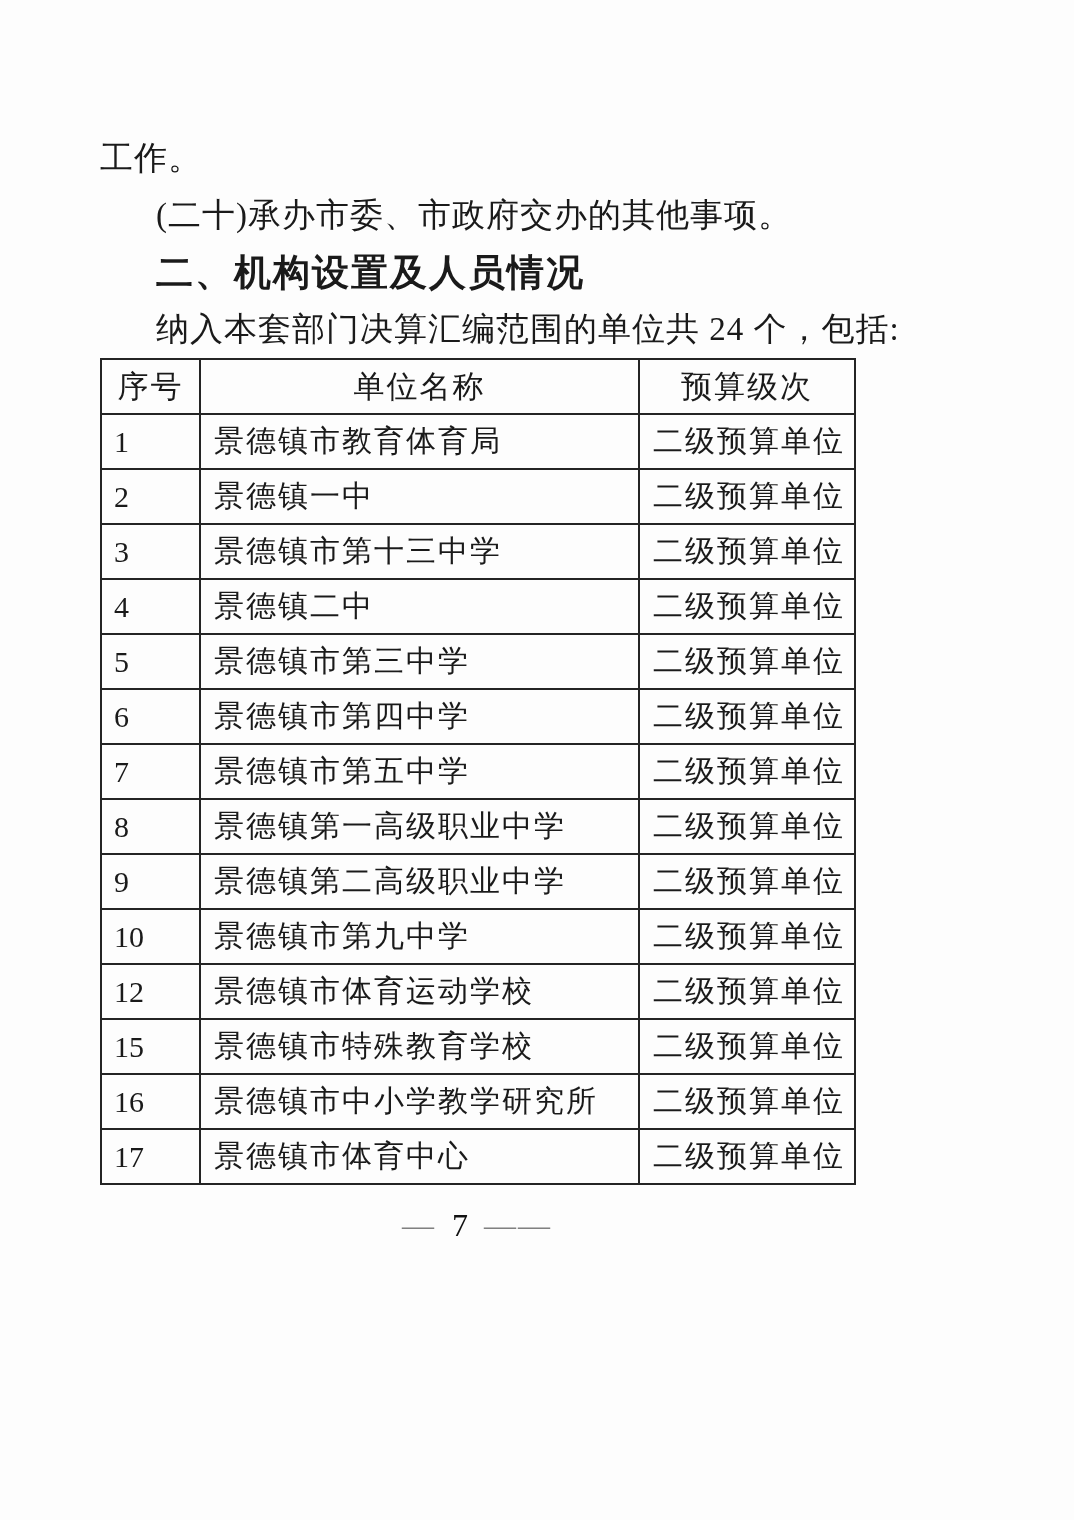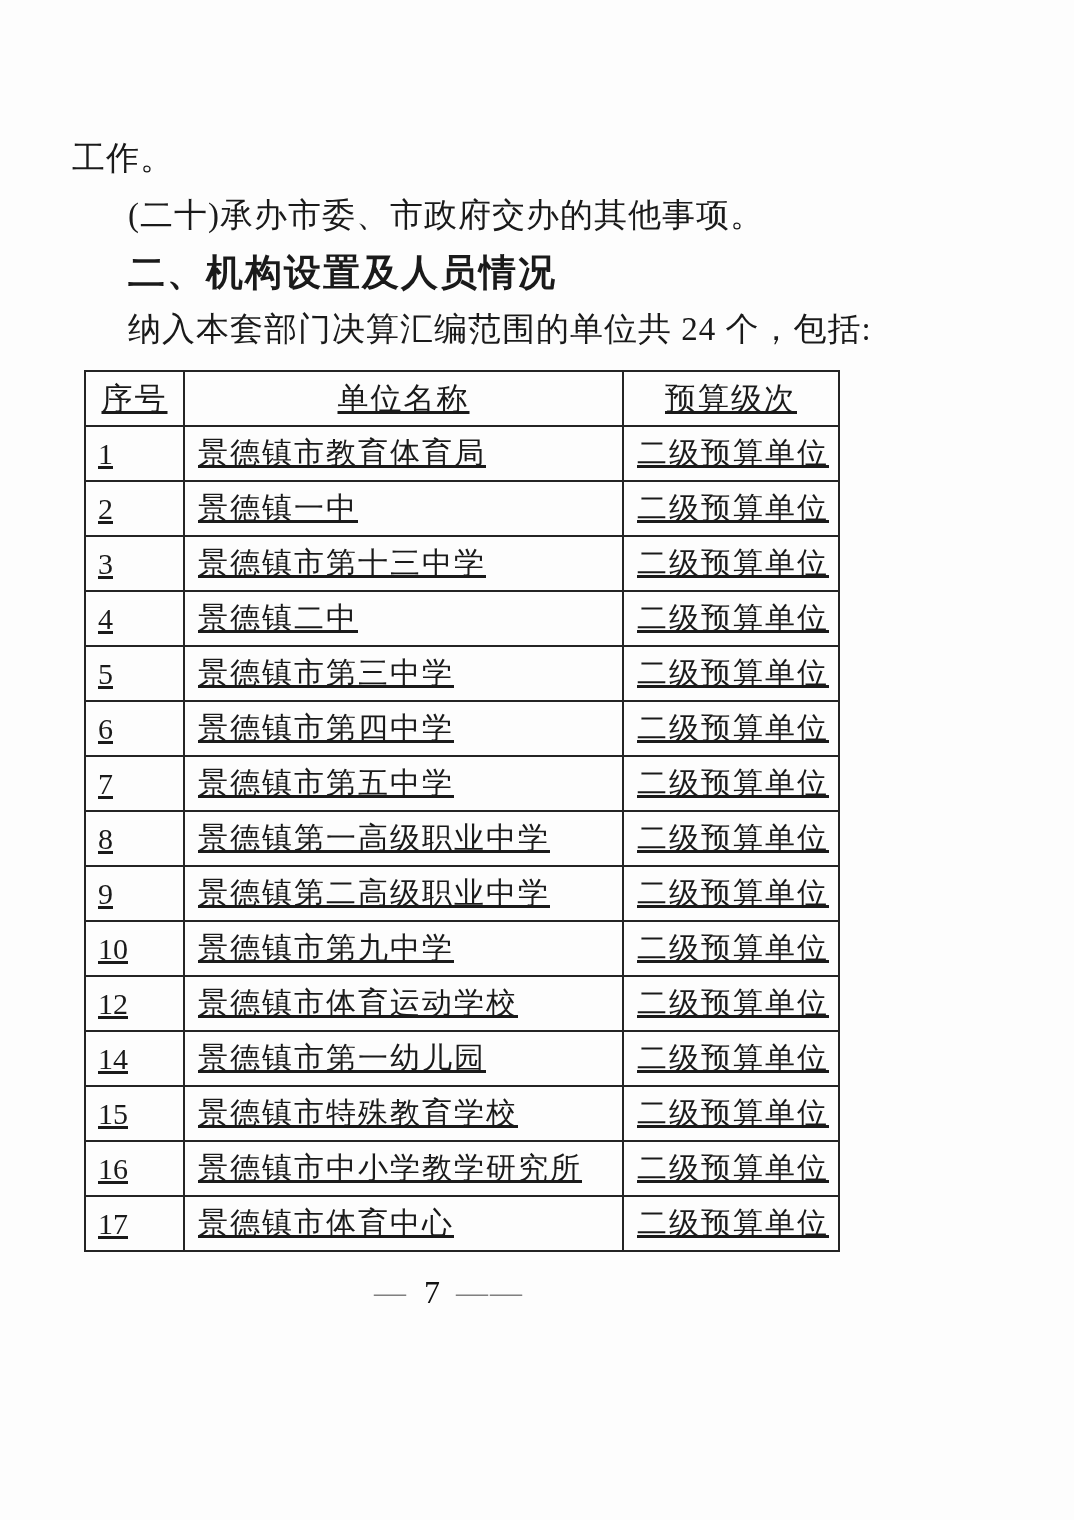--- a/index.html
+++ b/index.html
@@ -9,21 +9,21 @@
     height: 1520px;
     background: #fdfdfd;
     color: #1a1a1a;
     font-family: "Liberation Serif", "DejaVu Serif", serif;
     overflow: hidden;
   }
   .page {
     position: relative;
     width: 1074px;
     height: 1520px;
-    padding: 130px 157px 0 72px;
+    padding: 130px 157px 0 100px;
   }
   .body-text {
     margin: 0;
     font-size: 33px;
     line-height: 57px;
     letter-spacing: 1px;
     white-space: nowrap;
   }
   .indent { text-indent: 56px; }
   .section-heading {
@@ -33,22 +33,21 @@
     font-weight: bold;
     font-family: "Liberation Sans", "DejaVu Sans", sans-serif;
     text-indent: 56px;
     letter-spacing: 2px;
     white-space: nowrap;
   }
   table.units-table {
     border-collapse: collapse;
     table-layout: fixed;
     width: 754px;
-    margin: 12px;
-    text-decoration: underline;
+    margin: 0;
   }
   .units-table col.c-no    { width: 99px; }
   .units-table col.c-name  { width: 439px; }
   .units-table col.c-level { width: 216px; }
   .units-table th, .units-table td {
     border: 2px solid #242424;
     height: 55px;
     vertical-align: middle;
     font-weight: normal;
     overflow: hidden;
@@ -161,25 +160,20 @@
           <td class="cell-no">10</td>
           <td class="cell-name">景德镇市第九中学</td>
           <td class="cell-level">二级预算单位</td>
         </tr>
         <tr>
           <td class="cell-no">12</td>
           <td class="cell-name">景德镇市体育运动学校</td>
           <td class="cell-level">二级预算单位</td>
         </tr>
         <tr>
-          <td class="cell-no">14</td>
-          <td class="cell-name">景德镇市第一幼儿园</td>
-          <td class="cell-level">二级预算单位</td>
-        </tr>
-        <tr>
           <td class="cell-no">15</td>
           <td class="cell-name">景德镇市特殊教育学校</td>
           <td class="cell-level">二级预算单位</td>
         </tr>
         <tr>
           <td class="cell-no">16</td>
           <td class="cell-name">景德镇市中小学教学研究所</td>
           <td class="cell-level">二级预算单位</td>
         </tr>
         <tr>

